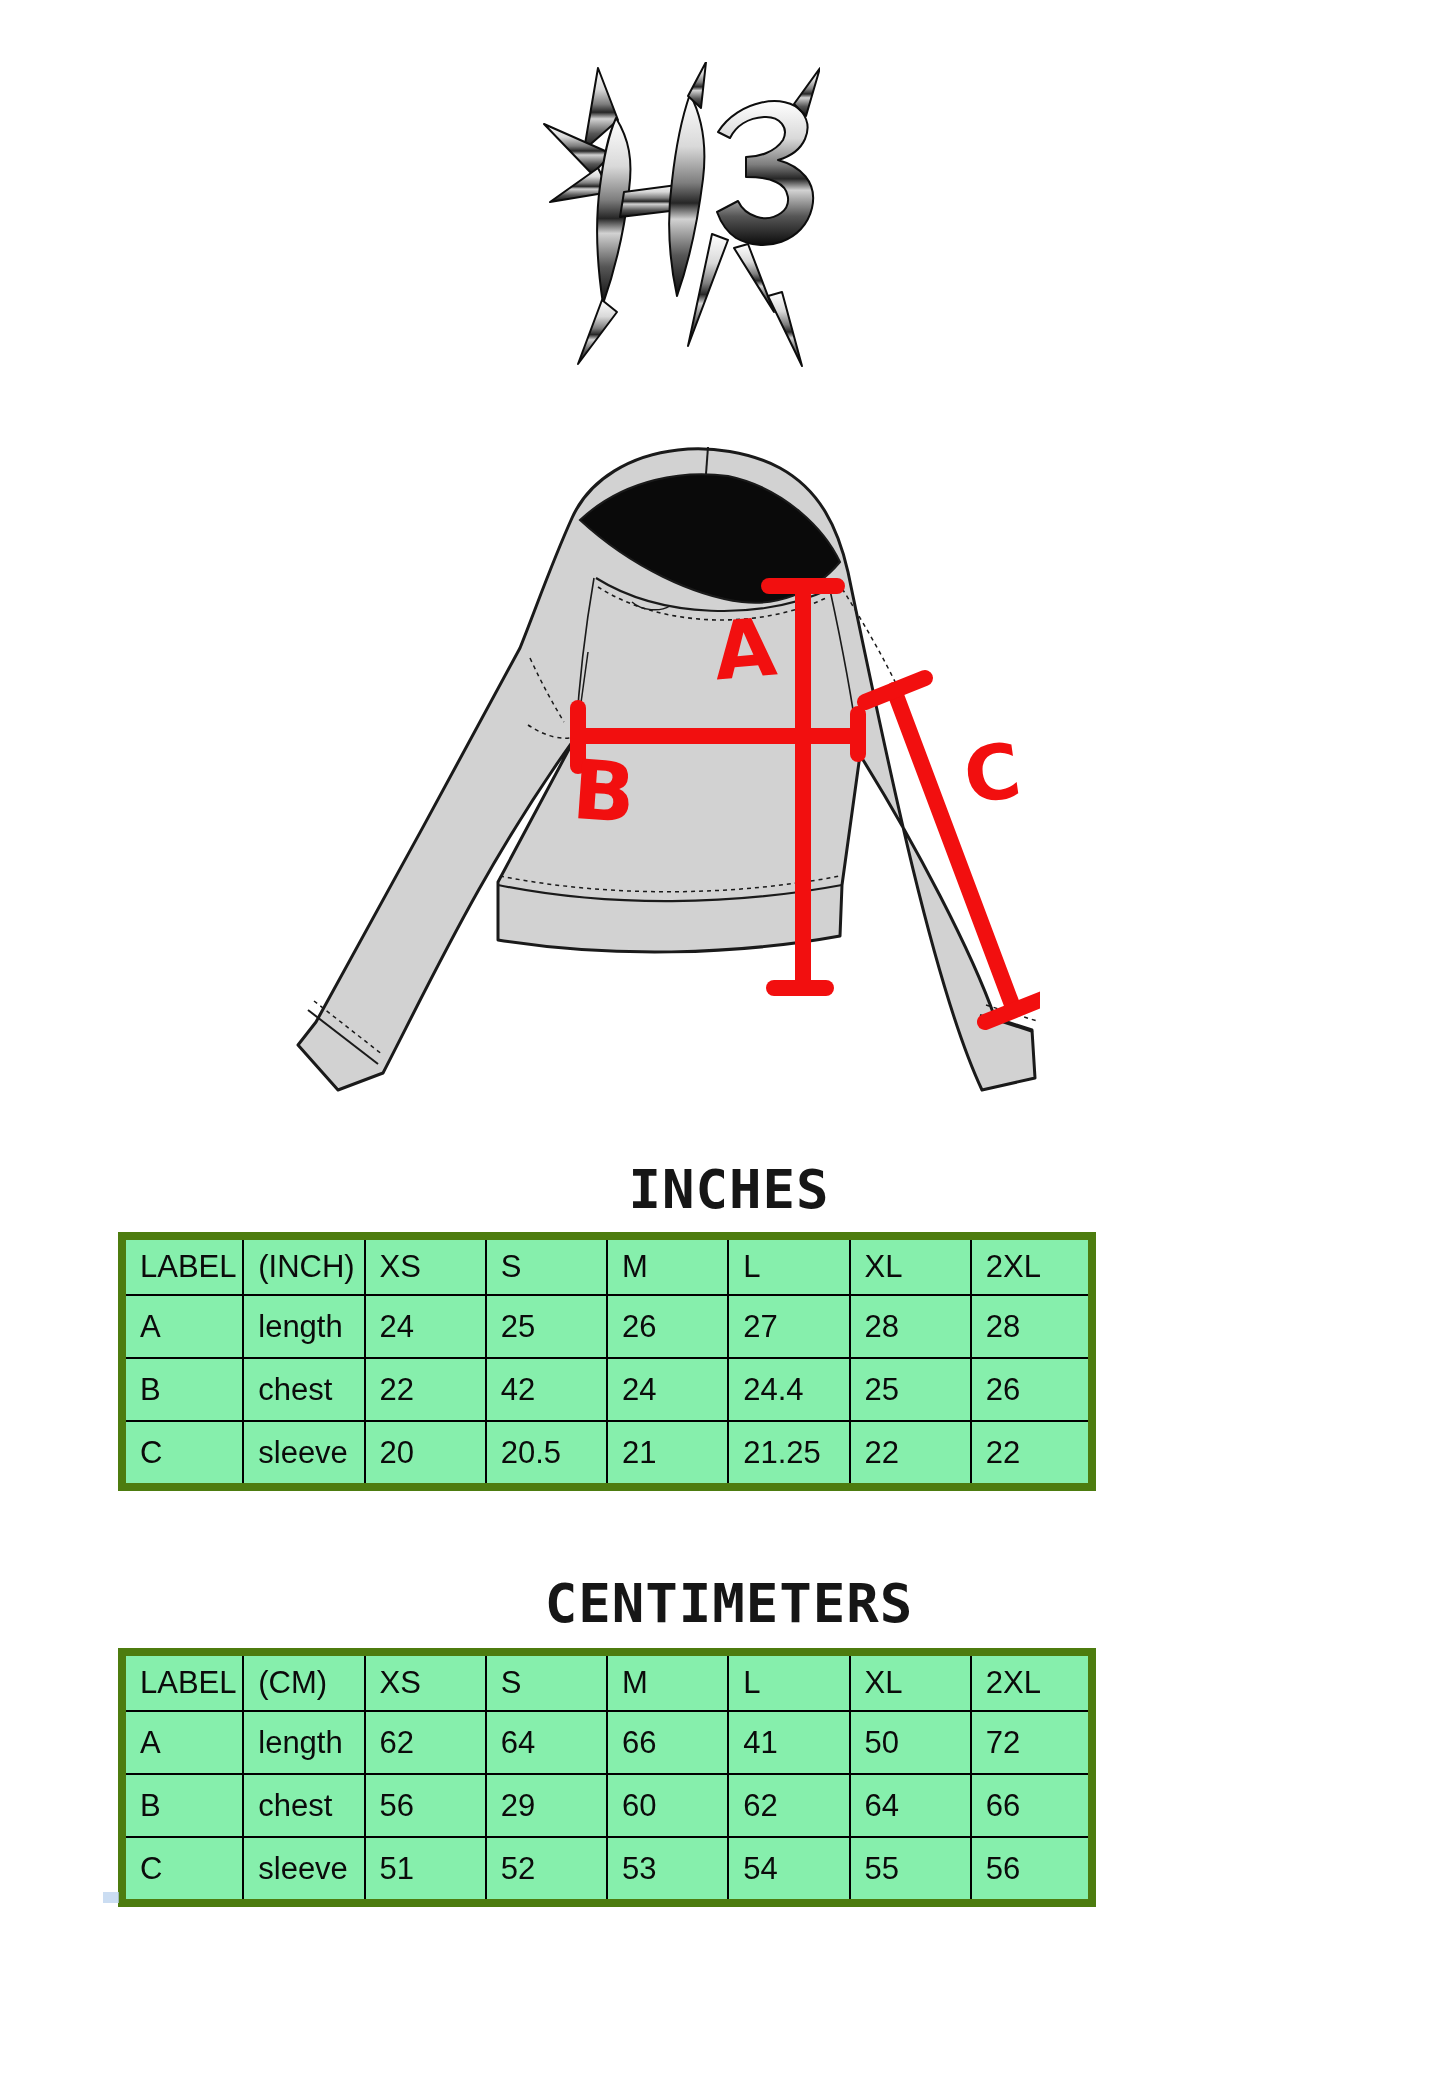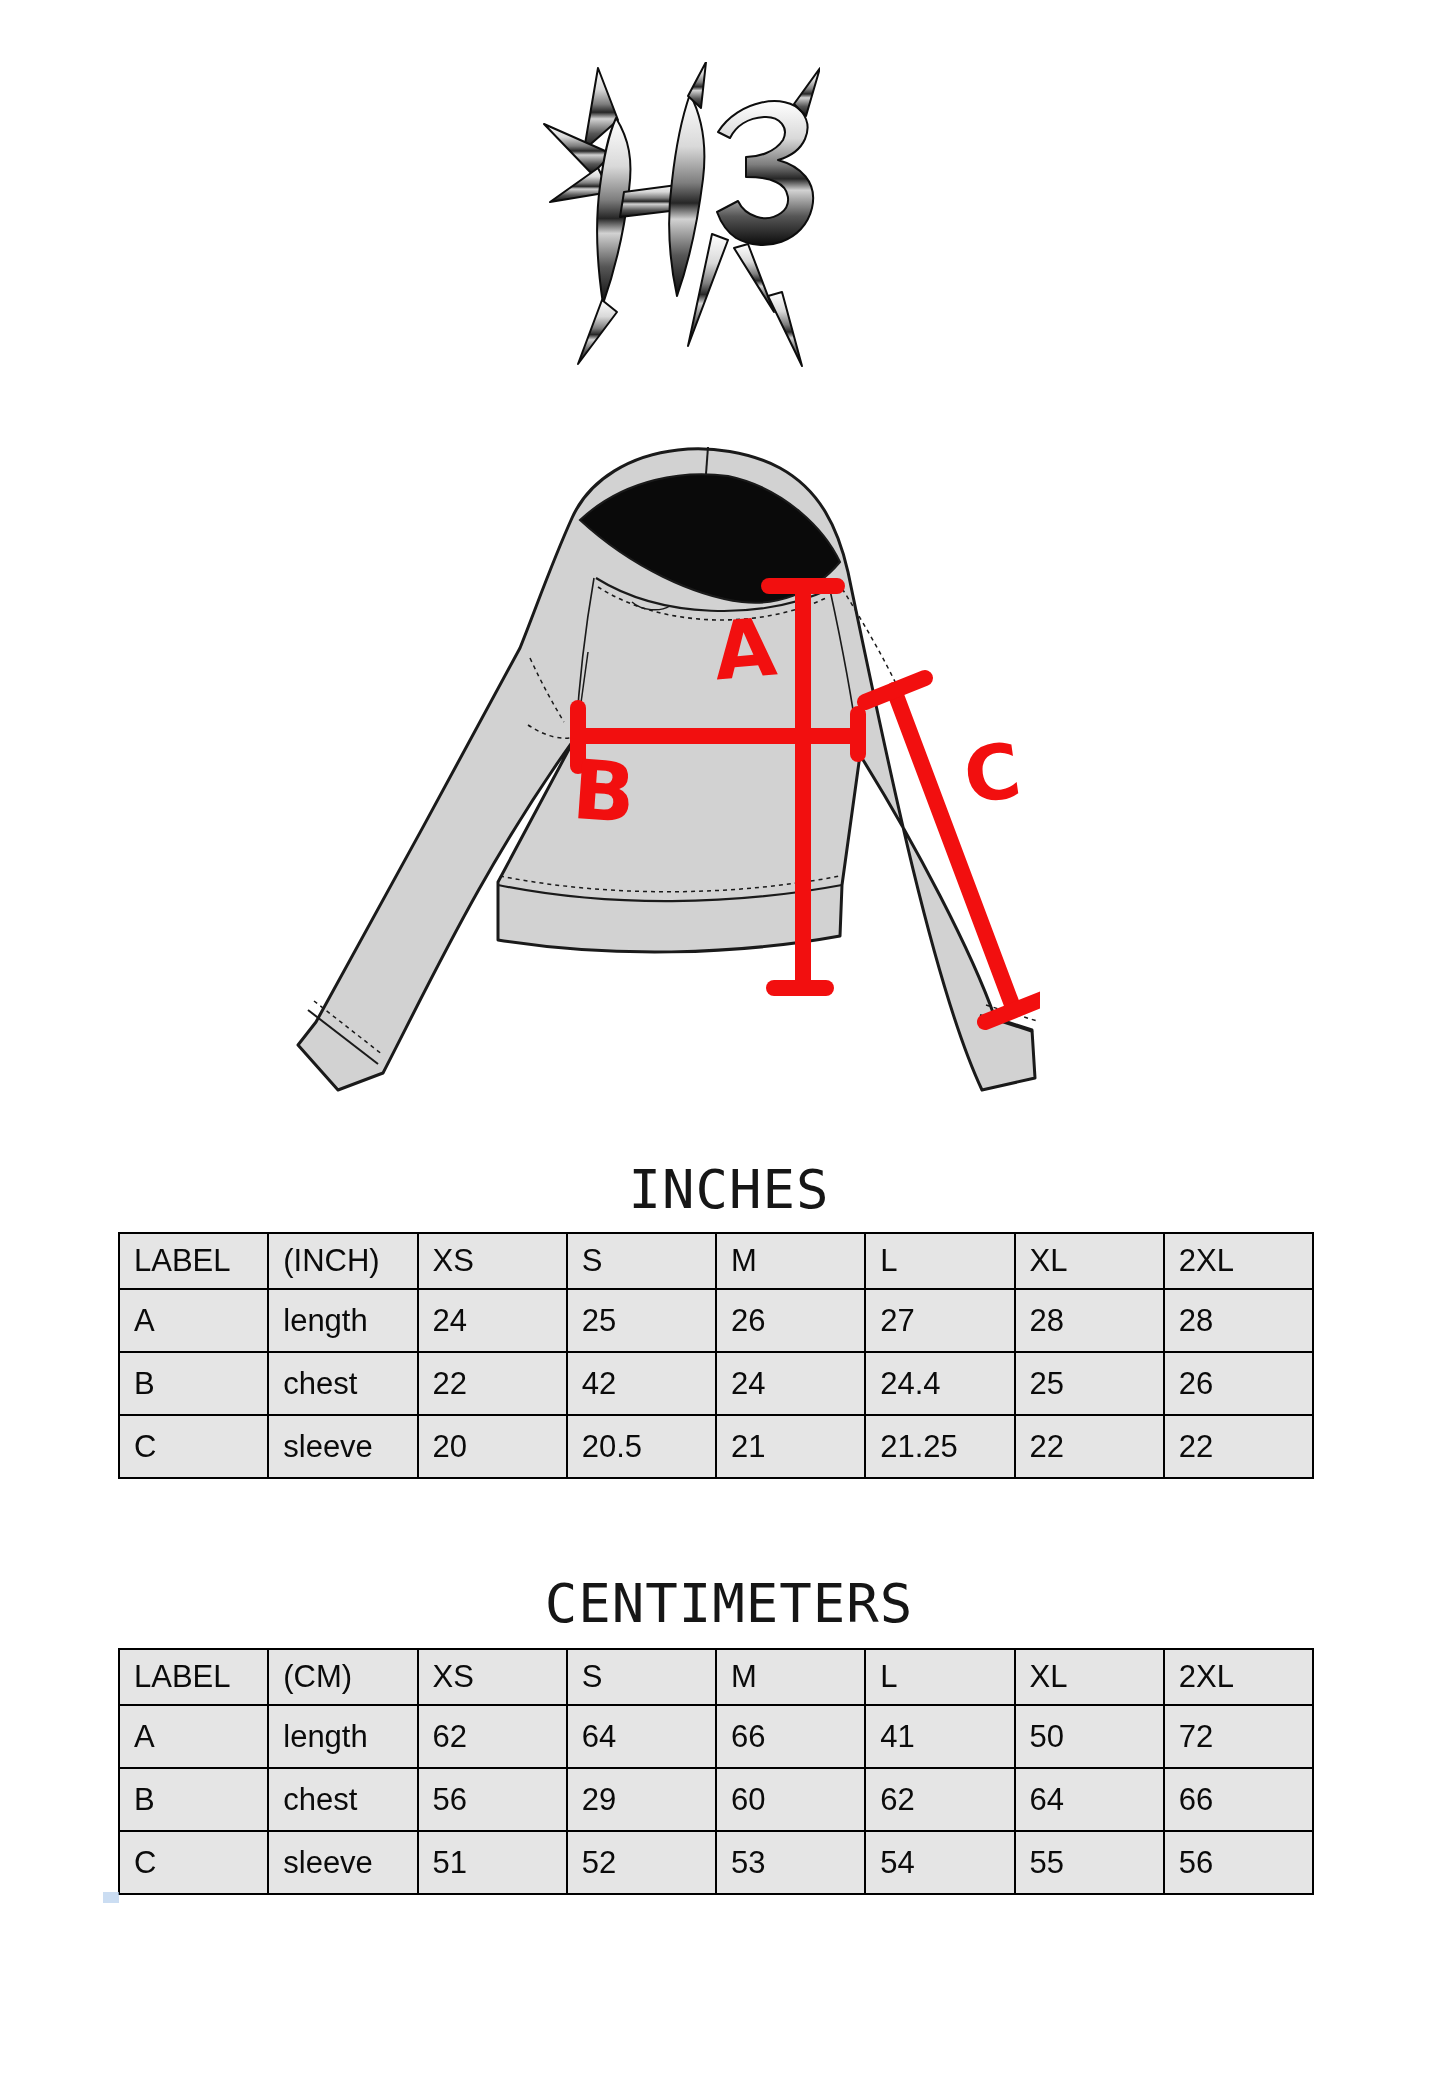--- a/index.html
+++ b/index.html
@@ -4,27 +4,27 @@
 <style>
   html,body{margin:0;padding:0;background:#ffffff;}
   body{width:1445px;height:2079px;position:relative;overflow:hidden;
        font-family:"Liberation Sans", sans-serif;color:#000;}
   .page{position:absolute;inset:0;background:#fff;}
 
   .logo-wrap{position:absolute;left:540px;top:62px;width:280px;height:308px;}
   .diagram{position:absolute;left:280px;top:430px;width:760px;height:690px;}
 
   .section-title{position:absolute;left:118px;width:1222px;text-align:center;
-      font-family:"DejaVu Sans Mono", monospace;font-weight:normal;font-size:54px;
+      font-family:"DejaVu Sans Mono", monospace;font-weight:bold;font-size:54px;
       letter-spacing:1px;color:#161616;white-space:nowrap;}
   #inches-title{top:1158px;}
   #cm-title{top:1572px;}
 
-  table.size-table{position:absolute;left:118px;width:1196px;border-collapse:collapse;
-      table-layout:fixed;background:#e5e5e5;border:1px solid #4d7c0f;}
+  table.size-table{position:absolute;left:118px;width:978px;border-collapse:collapse;
+      table-layout:fixed;background:#86efac;border:8px solid #4d7c0f;}
   #inches-table{top:1232px;}
   #cm-table{top:1648px;}
   table.size-table td{border:2px solid #000;font-size:31px;padding:0 4px 0 14px;
       vertical-align:middle;font-family:"Liberation Sans", sans-serif;color:#0b0b0b;
       overflow:hidden;white-space:nowrap;}
   table.size-table tr.hdr td{height:54px;}
   table.size-table tr.data td{height:61px;}
 
   .artifact{position:absolute;left:103px;top:1892px;width:16px;height:11px;
       background:#b9d2ee;opacity:.75;}

